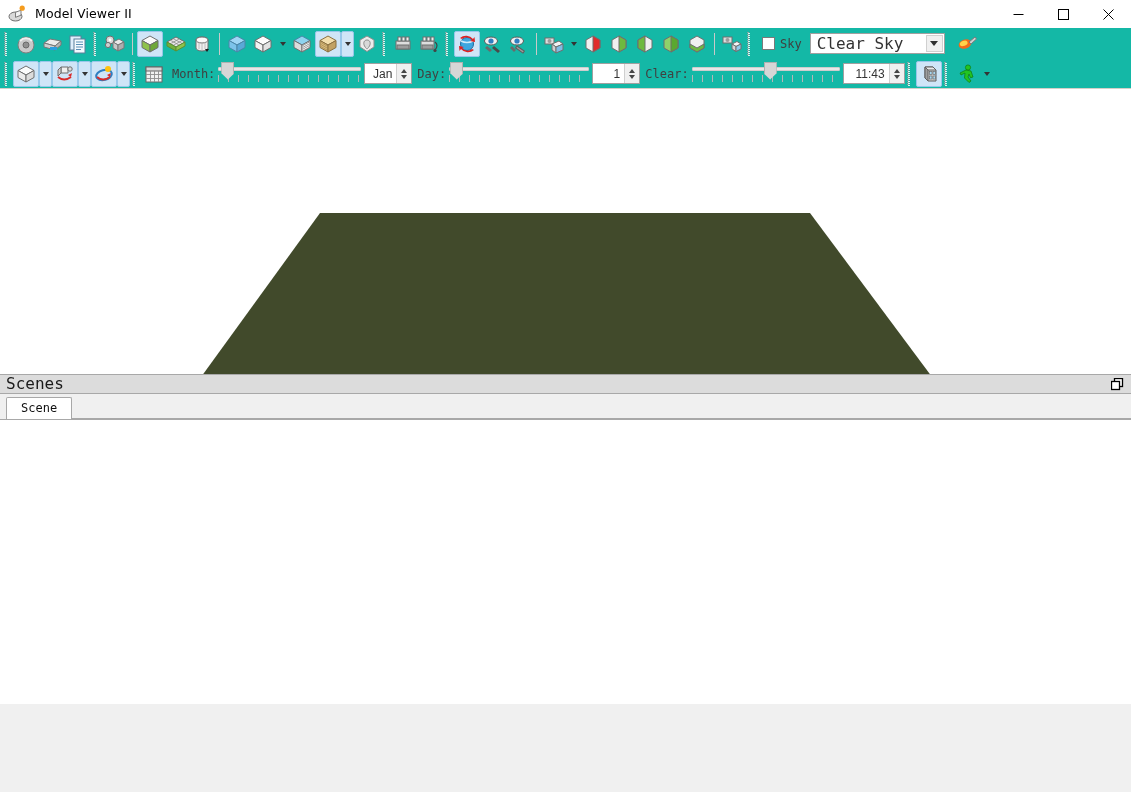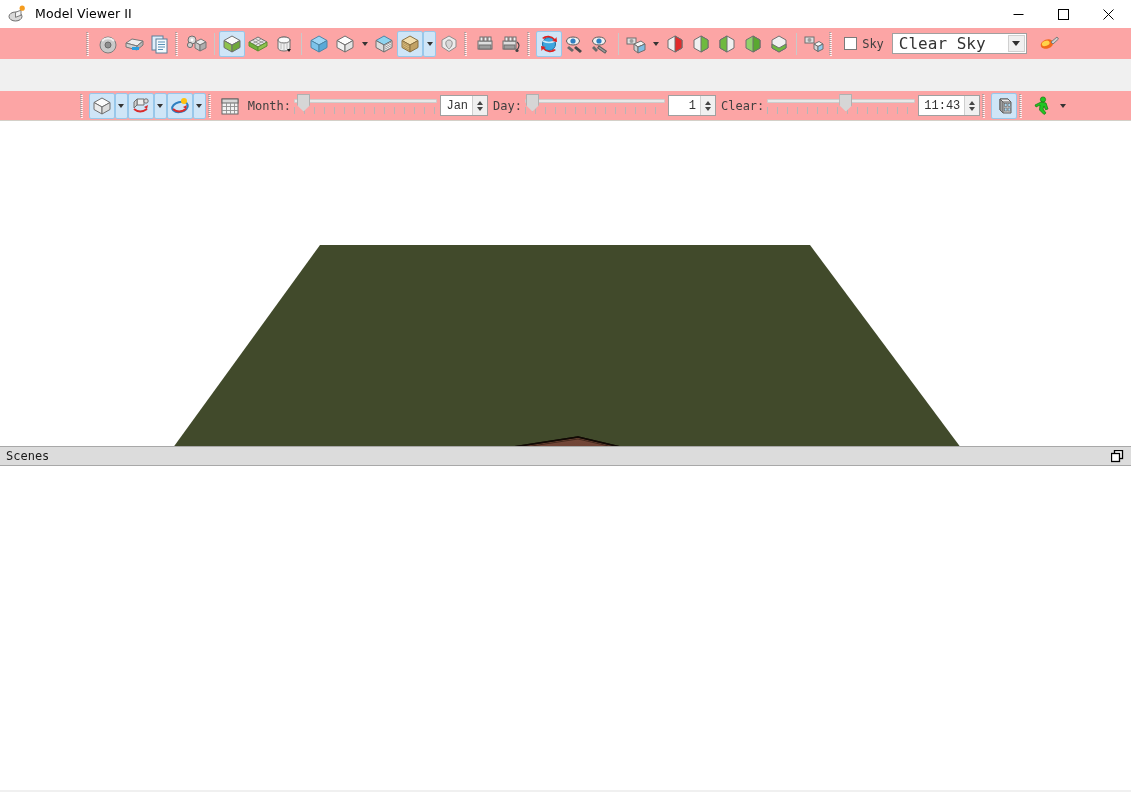--- a/index.html
+++ b/index.html
@@ -3,33 +3,33 @@
 <meta charset="utf-8">
 <style>
   * { box-sizing: border-box; margin:0; padding:0; }
   html,body { width:1131px; height:792px; overflow:hidden; }
   body {
     font-family: "DejaVu Sans Mono", monospace;
     font-size: 12px;
     background:#f0f0f0;
     -webkit-font-smoothing: none;
   }
-  #app { position:relative; width:1131px; height:790px; background:#f0f0f0; display:flex; flex-direction:column; }
+  #app { position:relative; width:1131px; height:704px; background:#f0f0f0; display:flex; flex-direction:column; }
 
   
   .titlebar { height:28px; background:#ffffff; display:flex; align-items:center; position:relative; flex:0 0 28px; border-bottom:1px solid #ffffff;}
   .titlebar .app-icon { width:20px; height:20px; margin-left:7px; position:relative; }
   .title-text { font-family:"DejaVu Sans", sans-serif; font-size:12.5px; color:#000; margin-left:8px; letter-spacing:0.1px;}
   .winbtns { position:absolute; right:0; top:0; height:28px; display:flex; }
   .winbtn { width:45px; height:28px; display:flex; align-items:center; justify-content:center; }
   .winbtn svg { display:block; }
 
   
-  .toolbar { background:#fca5a5; display:flex; align-items:center; height:31px; flex:0 0 31px; padding-left:16px;justify-content:center; }
-  .toolbar.row2 { height:30px; flex:0 0 30px; border-bottom:1px solid #d4d0c8;margin-top:32px;}
+  .toolbar { background:#14b8a6; display:flex; align-items:center; height:31px; flex:0 0 31px; padding-left:2px; }
+  .toolbar.row2 { height:30px; flex:0 0 30px; border-bottom:1px solid #d4d0c8;}
   .grip { width:7px; height:24px; margin:0 3px 0 1px; flex:0 0 7px;
           background-image:
             repeating-linear-gradient(to bottom, #ffffff 0 1px, transparent 1px 2px),
             repeating-linear-gradient(to bottom, #a0a0a0 0 1px, transparent 1px 2px);
           background-position: 2px 1px, 1px 0px;
           background-size: 2px 4px, 2px 4px;
           background-repeat: repeat-y, repeat-y;
           opacity:.85;
   }
   .tsep { width:1px; height:22px; background:#c9c9c9; margin:0 4px; flex:0 0 1px; }
@@ -49,32 +49,32 @@
 
   
   .slider { position:relative; height:26px; display:flex; align-items:flex-start; }
   .strack { position:absolute; top:6px; left:0; right:0; height:4px; background:#e8e8e8; border:1px solid #cdcdcd; border-radius:1px;}
   .sticks { position:absolute; top:14px; left:0; right:0; height:7px;
             background-image: repeating-linear-gradient(to right, #b6b6b6 0 1px, transparent 1px 10px);
             background-size:10px 7px; }
   .sthumb { position:absolute; top:1px; width:13px; height:18px; background:#d6d6d6; border:1px solid #b0b0b0;
             clip-path: polygon(0 0, 100% 0, 100% 65%, 50% 100%, 0 65%); }
   .spin { height:21px; border:1px solid #a0a0a0; background:#fff; display:flex; align-items:center; margin-left:3px;}
-  .spin .sval { font-family:Liberation Mono, monospace; font-size:12px; color:#333; text-align:right; padding:0 4px; white-space:nowrap;}
+  .spin .sval { font-family:Liberation Sans, sans-serif; font-size:12px; color:#333; text-align:right; padding:0 4px; white-space:nowrap;}
   .spin .sarr { width:15px; height:19px; background:#f0f0f0; border-left:1px solid #cfcfcf; display:flex; flex-direction:column; align-items:center; justify-content:center; gap:2px;}
   .spin .sarr i.up { width:0;height:0;border-left:3.5px solid transparent;border-right:3.5px solid transparent;border-bottom:4px solid #454545;}
   .spin .sarr i.dn { width:0;height:0;border-left:3.5px solid transparent;border-right:3.5px solid transparent;border-top:4px solid #454545;}
 
   
   .viewport { flex:1 1 auto; position:relative; overflow:hidden; background:#ffffff; }
   .viewport svg { position:absolute; top:0; left:0; display:block;}
 
   
   .scenes-bar { height:20px; flex:0 0 20px; background:#dcdcdc; border-top:1px solid #a8a8a8; border-bottom:1px solid #a8a8a8; display:flex; align-items:center; position:relative;}
-  .scenes-bar .stitle { font-family:"DejaVu Sans Mono", monospace; font-size:12px; color:#1a1a1a; padding-left:6px;}
+  .scenes-bar .stitle { font-family:"DejaVu Sans Mono", monospace; font-size:16px; color:#1a1a1a; padding-left:6px;}
   .scenes-bar .expand { position:absolute; right:7px; top:3px; width:13px; height:13px;}
   .tabstrip { height:26px; flex:0 0 26px; background:#f0f0f0; display:flex; align-items:flex-end; padding-left:6px; border-bottom:1px solid #a8a8a8;}
   .tab { height:22px; padding:0 14px; background:#ffffff; border:1px solid #a8a8a8; border-bottom:none; display:flex; align-items:center;
          font-family:"DejaVu Sans Mono", monospace; font-size:12px; color:#111; border-radius:2px 2px 0 0;}
   .statusfill { flex:1 1 auto; height:22px; background:#f0f0f0; border-bottom:1px solid #a8a8a8;}
   .bottomfill { flex:1 1 auto; background:#ffffff;}
 </style>
 </head>
 <body>
 
@@ -653,14 +653,20 @@
 
   <div class="scenes-bar">
     <span class="stitle">Scenes</span>
     <span class="expand">
       <svg width="13" height="13" viewBox="0 0 13 13">
         <rect x="3.5" y="0.5" width="8" height="8" fill="#fff" stroke="#000" stroke-width="1.3"></rect>
         <rect x="0.5" y="3.5" width="8" height="8" fill="#fff" stroke="#000" stroke-width="1.3"></rect>
       </svg>
     </span>
   </div>
+  <div class="tabstrip">
+    <div class="tab">
+      <span>Scene</span>
+    </div>
+    <div class="statusfill"></div>
+  </div>
   <div class="bottomfill"></div>
 </div>
 
 </body></html>

